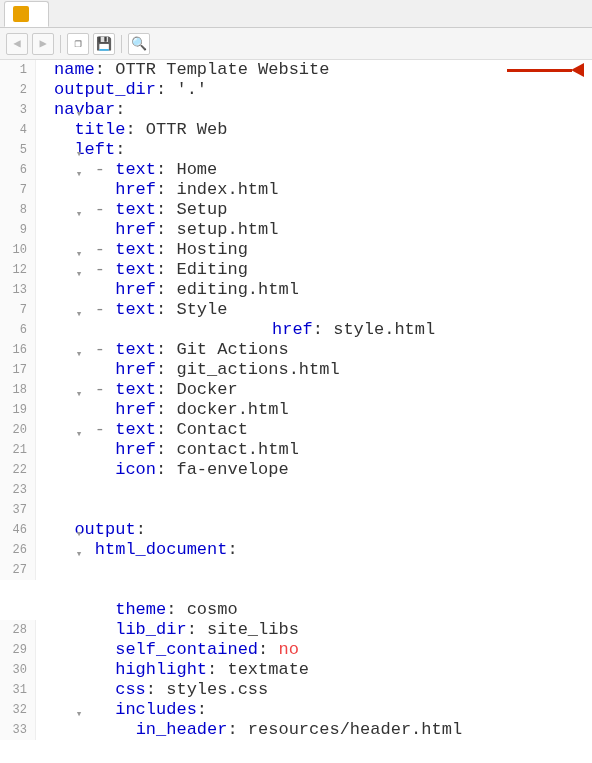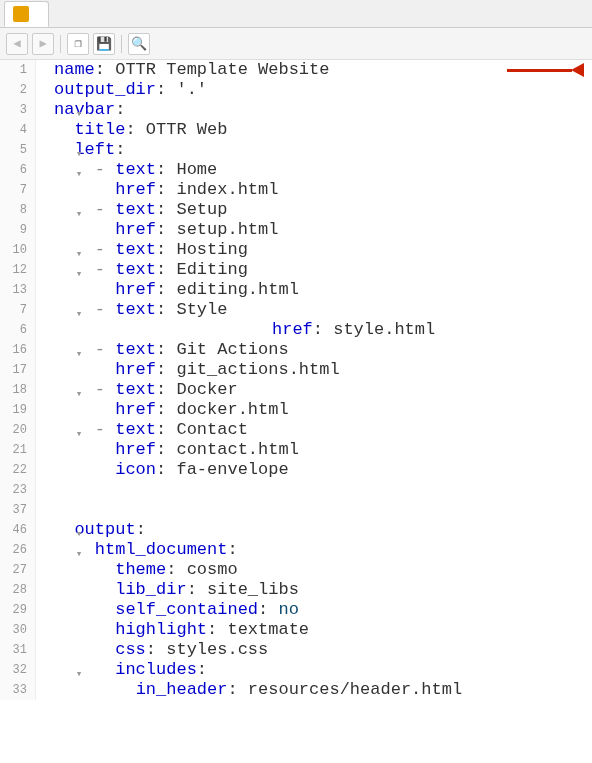--- a/index.html
+++ b/index.html
@@ -135,21 +135,21 @@
       cursor: pointer;
       position: absolute;
       left: 36px;
       top: 4px;
     }
 
     
     .key { color: #0000cd; }
     .val { color: #333; }
     .dash { color: #888; }
-    .bool-no { color: #0c4a6e; font-style: normal; }
+    .bool-no { color: #ef4444; font-style: normal; }
 
     .line-with-arrow {
       position: relative;
     }
   </style>
 </head>
 <body>
 
 <div class="tab-bar">
   <div class="tab">
@@ -354,21 +354,21 @@
     </div>
     <div class="line">
       <span class="line-num">26</span>
       <div style="display: flex; flex: 1 1 0%; align-items: center; position: relative;">
         <span class="fold-indicator" style="position: relative; width: 10px; min-width: 10px; font-size: 11px; color: rgb(153, 153, 153); margin-left: 2px; margin-right: 2px;">▾</span>
         <span class="line-content" style="padding-left: 4px; flex: 1 1 0%;">    <span class="key">html_document</span>:</span>
       </div>
     </div>
     <div class="line">
       <span class="line-num">27</span>
-      <div style="display: flex; flex: 1 1 0%; align-items: center; position: relative;">
+      <div style="display: flex; flex: 1 1 0%; align-items: center; position: relative; margin-top: 40px;">
         <span style="width: 14px; min-width: 14px; display: inline-block;"></span>
         <span class="line-content" style="padding-left: 4px; flex: 1 1 0%;">      <span class="key">theme</span>: cosmo</span>
       </div>
     </div>
     <div class="line">
       <span class="line-num">28</span>
       <div style="display: flex; flex: 1 1 0%; align-items: flex-end; position: relative;">
         <span style="width: 14px; min-width: 14px; display: inline-block;"></span>
         <span class="line-content" style="padding-left: 4px; flex: 1 1 0%;">      <span class="key">lib_dir</span>: site_libs</span>
       </div>

